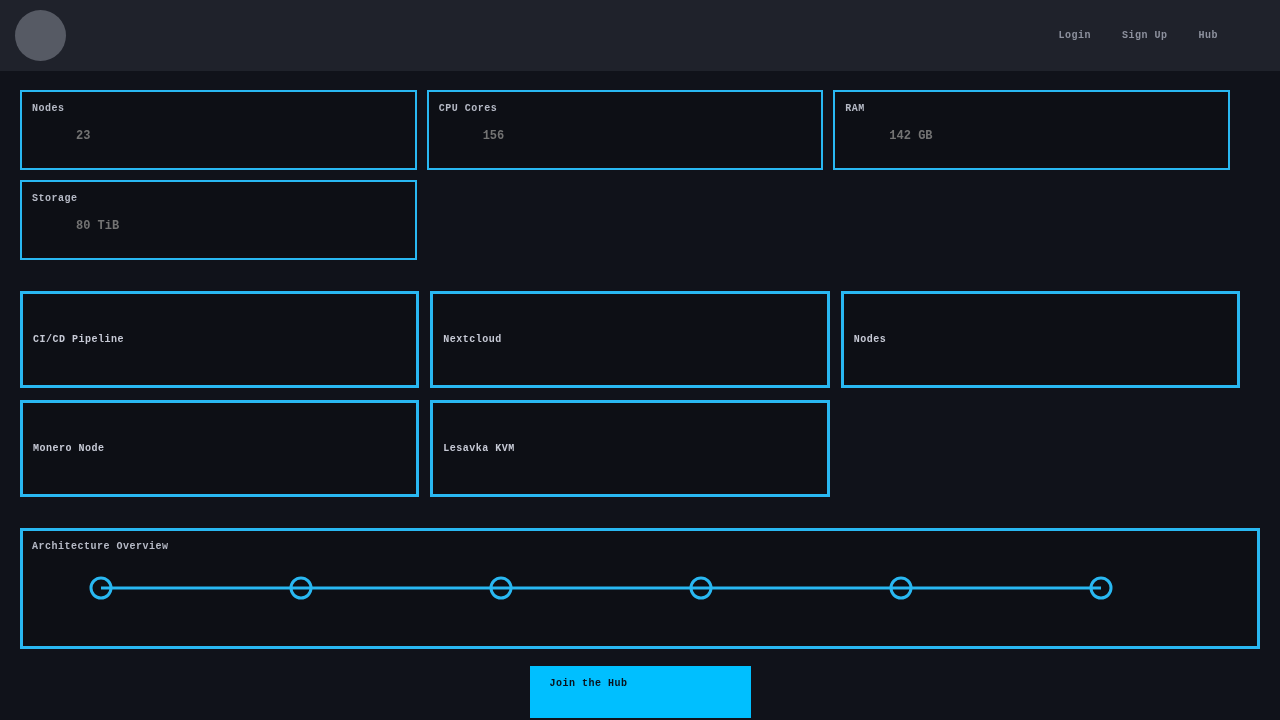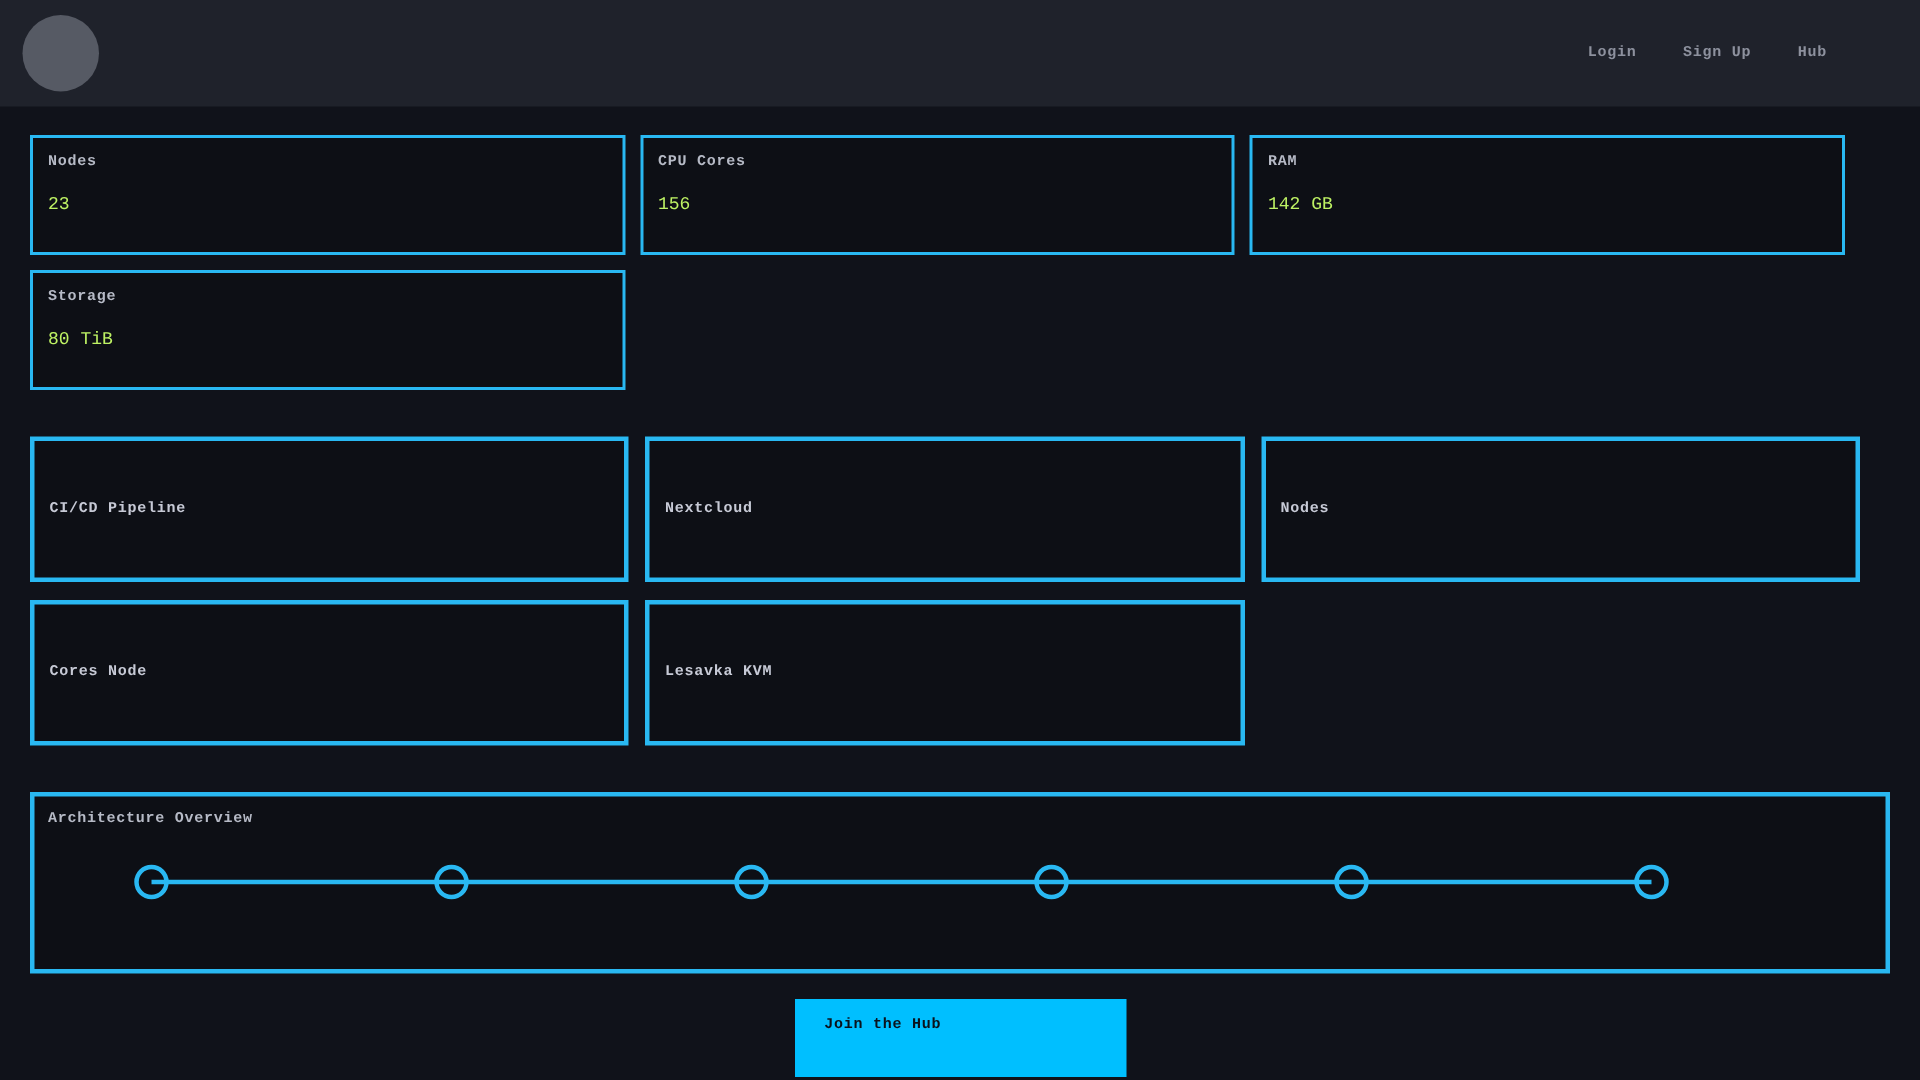--- a/index.html
+++ b/index.html
@@ -56,22 +56,23 @@
   }
   .stat-label {
     font-size: 10px;
     font-weight: bold;
     letter-spacing: 0.5px;
     color: #b6bac6;
   }
   .stat-value {
     margin-top: 15px;
     font-size: 12px;
-    font-weight: normal;
-    color: #bef264;
+    font-weight: bold;
+    color: #737373;
+    margin-left: 44px;
   }
 
   
   .services-grid {
     display: grid;
     grid-template-columns: repeat(3, 1fr);
     gap: 12px 11px;
     margin: 31px 40px 0 20px;
   }
   .service-card {
@@ -168,21 +169,21 @@
     <div class="service-card">
       <span class="service-name">CI/CD Pipeline</span>
     </div>
     <div class="service-card">
       <span class="service-name">Nextcloud</span>
     </div>
     <div class="service-card">
       <span class="service-name">Nodes</span>
     </div>
     <div class="service-card">
-      <span class="service-name">Cores Node</span>
+      <span class="service-name">Monero Node</span>
     </div>
     <div class="service-card">
       <span class="service-name">Lesavka KVM</span>
     </div>
   </section>
 
   <section class="arch-panel">
     <div class="arch-title">Architecture Overview</div>
     <svg class="arch-svg" viewBox="0 0 1234 115" preserveAspectRatio="none" id="arch-svg">
         <circle cx="78" cy="57" r="10" fill="#0d0f15" stroke="#29b8f2" stroke-width="3"></circle>

